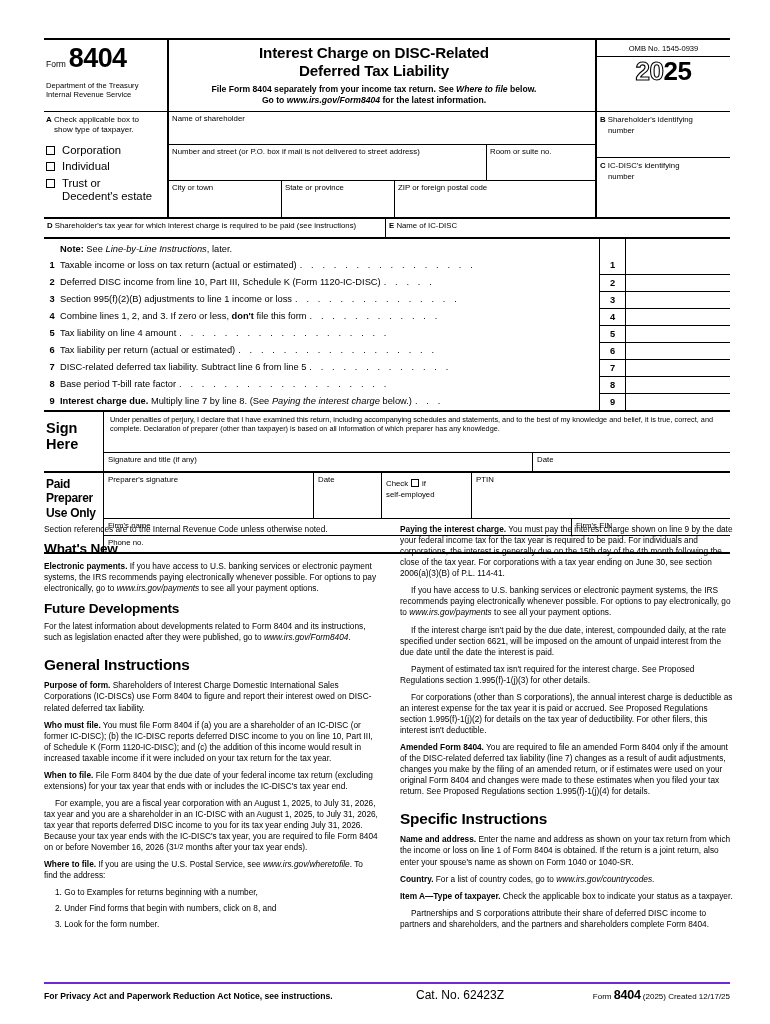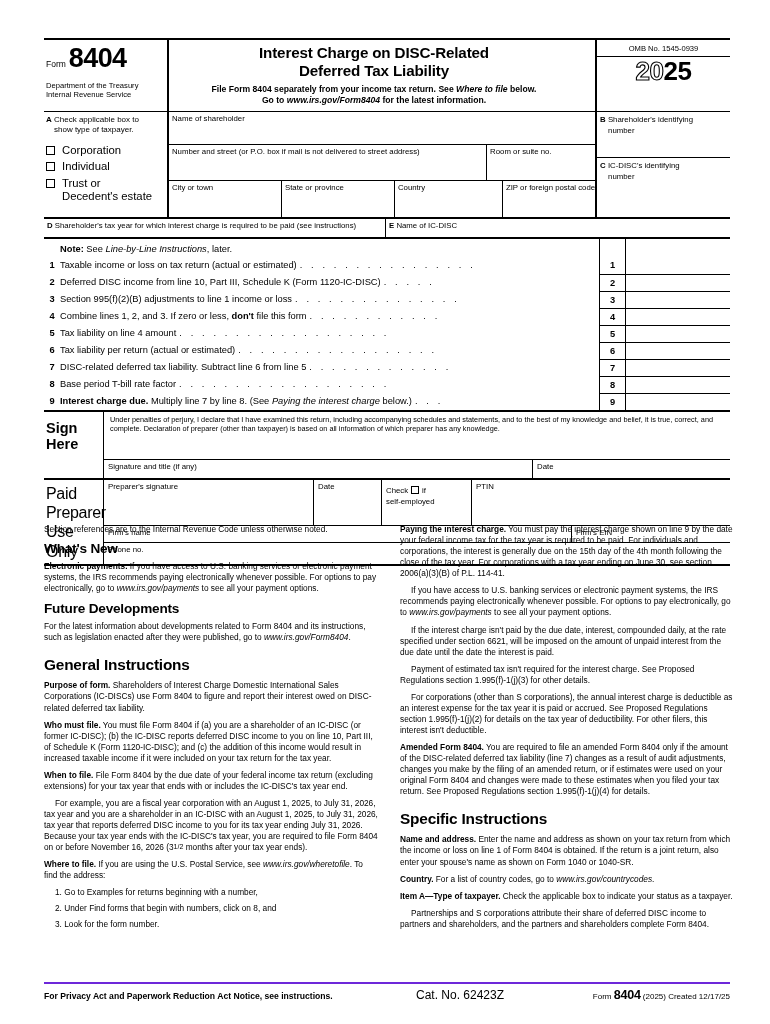--- a/index.html
+++ b/index.html
@@ -91,29 +91,29 @@
   .lbox-v { width:105px; border-left:1px solid #000; border-top:1px solid #000; flex:none; }
   .lrow-h { height:17px; }
   .lrow-first .lbox-n, .lrow-first .lbox-v { border-top:none; }
 
   
   .signblk { display:flex; border-bottom:2px solid #000; }
   .sh-label { width:60px; border-right:1px solid #000; padding:8px 0 0 2px; }
   .sh-label .big { font-size:14.5px; font-weight:bold; line-height:1.12; }
   .sh-body { flex:1; display:flex; flex-direction:column; }
   .perj { font-size:7.3px; line-height:1.26; padding:3px 4px 0 6px; }
-  .sigrow { display:flex; border-top:1px solid #000; margin-top:26px; height:19px; }
+  .sigrow { display:flex; border-top:1px solid #000; margin-top:19px; height:19px; }
   .sigrow .s1 { flex:1; border-right:1px solid #000; }
   .sigrow .s2 { width:197px; }
   .sigrow .cap { font-size:7.8px; padding:2px 0 0 4px; }
 
   
   .paidblk { display:flex; border-bottom:2px solid #000; }
   .pp-label { width:60px; border-right:1px solid #000; padding:4px 0 3px 2px; }
-  .pp-label .big { font-size:16px; font-weight:normal; line-height:1.2; letter-spacing:-0.3px; }
+  .pp-label .big { font-size:12px; font-weight:bold; line-height:1.2; letter-spacing:-0.3px; }
   .pp-body { flex:1; }
   .pp-r1 { display:flex; height:45px; }
   .pp-r1 .cel { border-right:1px solid #000; }
   .pp-r1 .c1 { width:145px; }
   .pp-r1 .c2 { width:210px; }
   .pp-r1 .c3 { width:68px; }
   .pp-r1 .c4 { width:90px; }
   .pp-r1 .c5 { flex:1; }
   .pp-cap { font-size:7.8px; padding:2px 0 0 4px; line-height:1.2; }
   .selfemp { font-size:7.8px; padding:5px 0 0 4px; line-height:1.45; }
@@ -216,23 +216,20 @@
             <div class="cap">Room or suite no.</div>
           </div>
         </div>
         <div class="fld r-city">
           <div class="cc c1">
             <div class="cap">City or town</div>
           </div>
           <div class="cc c2">
             <div class="cap">State or province</div>
           </div>
-          <div class="cc c3">
-            <div class="cap">Country</div>
-          </div>
           <div class="c4">
             <div class="cap">ZIP or foreign postal code</div>
           </div>
         </div>
       </div>
 
       <div class="ent-c">
         <div class="bx bxB">
           <div class="cap2">
             <b>B</b>

